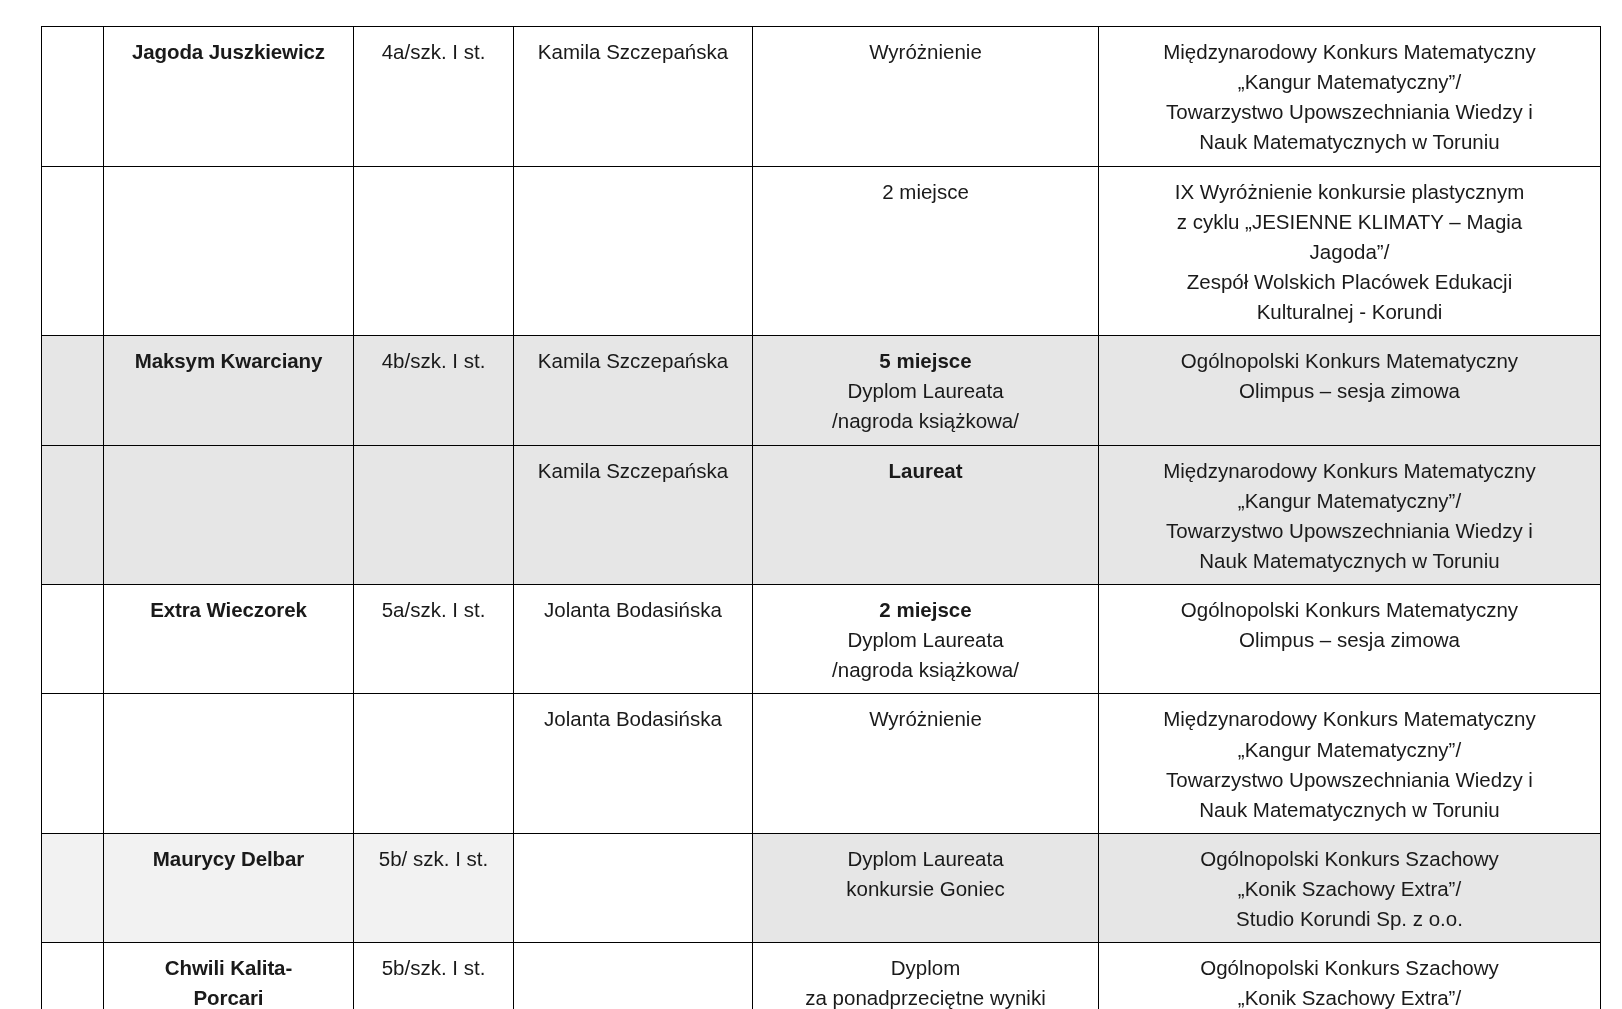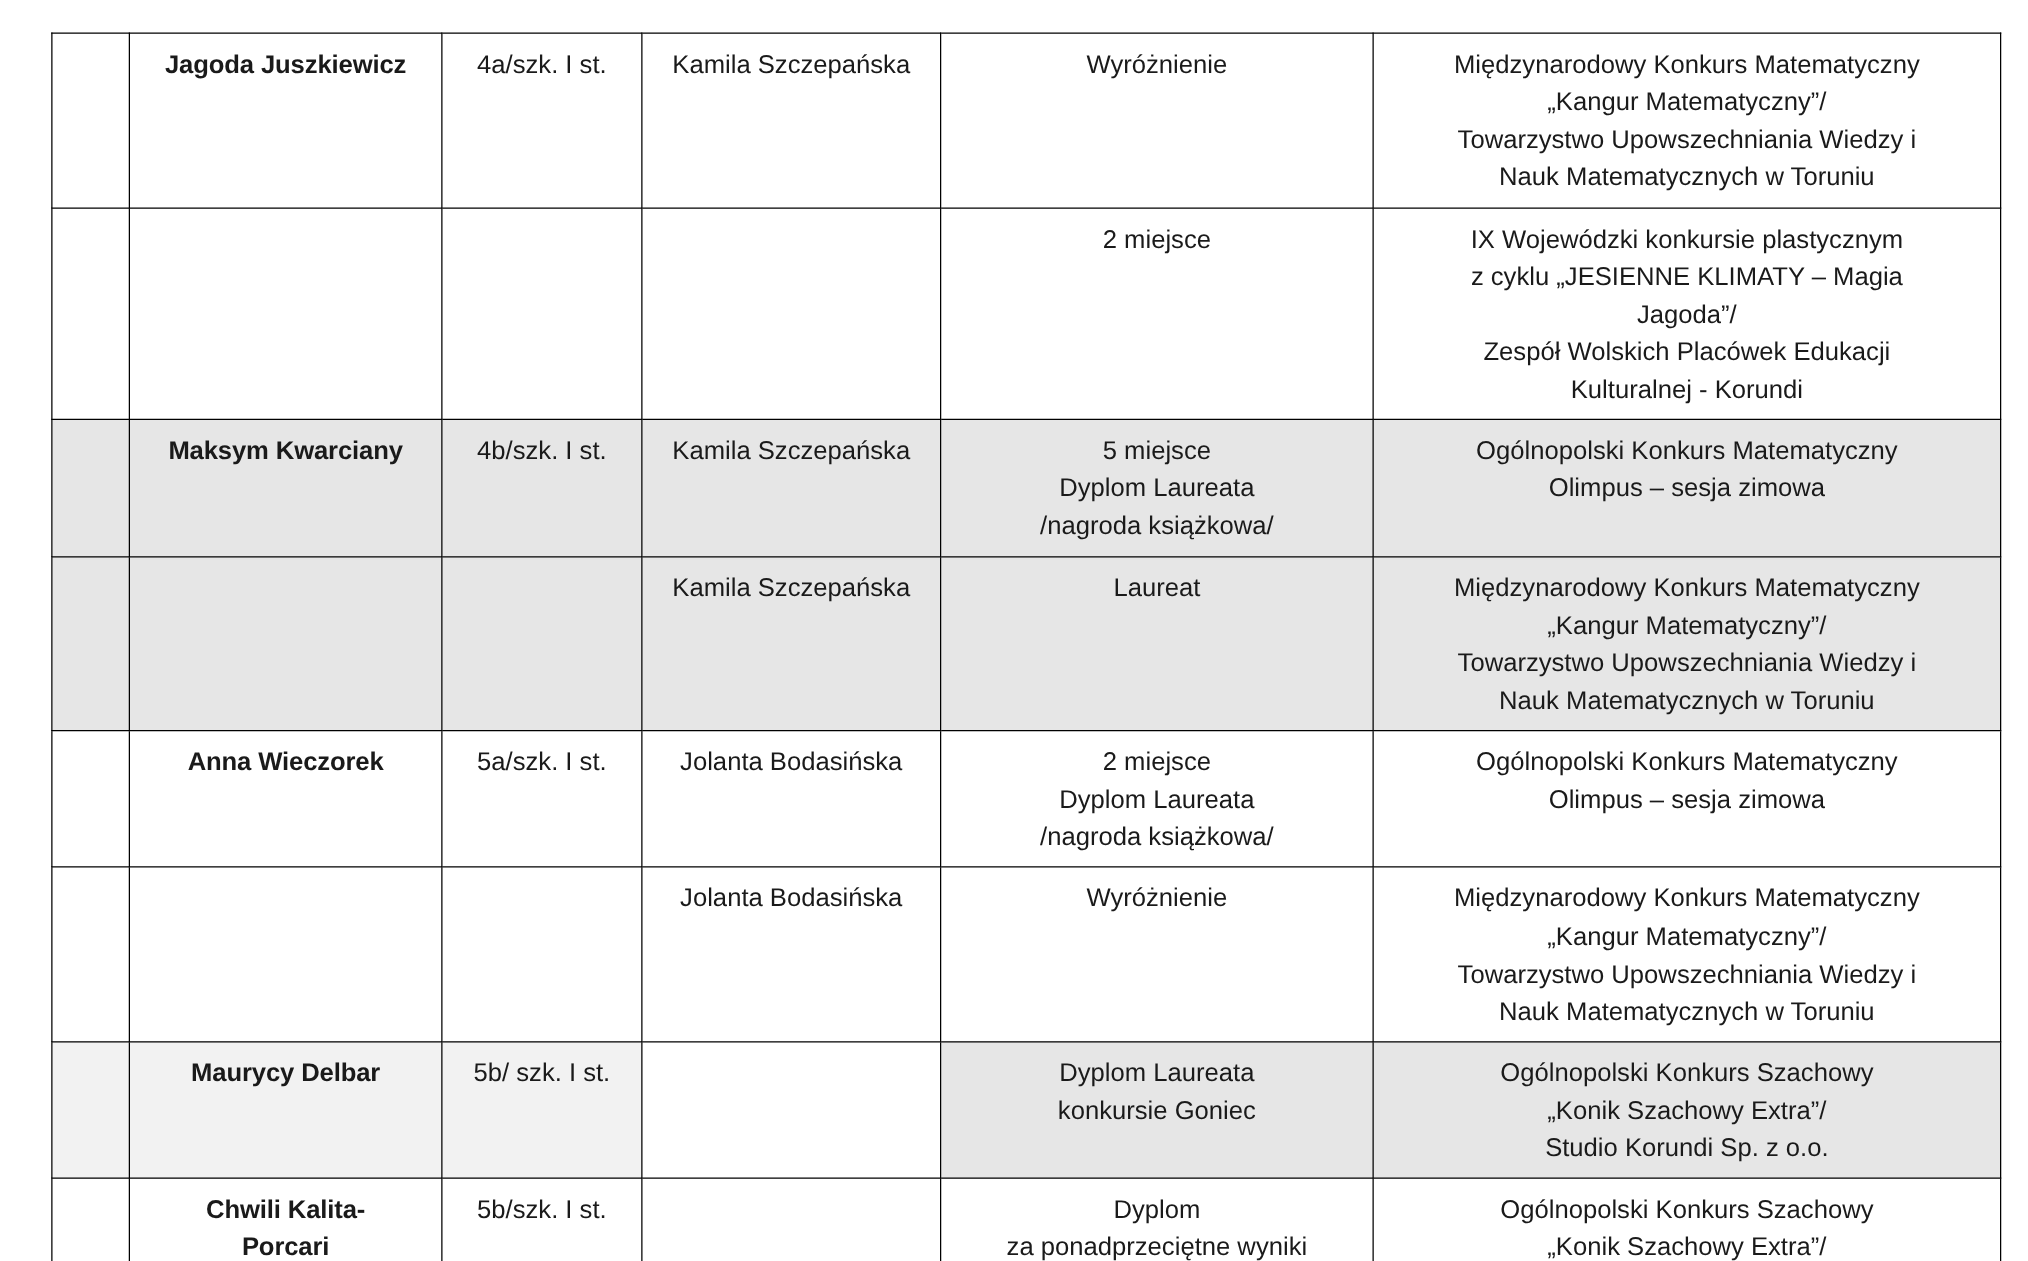--- a/index.html
+++ b/index.html
@@ -54,21 +54,21 @@
   td.bg-light { background: #f2f2f2 !important; }
   td.bg-dark  { background: #e6e6e6 !important; }
   td.bg-white { background: #ffffff !important; }
 
   .cell-name {
     font-weight: bold;
     letter-spacing: -0.1px;
   }
   .cell-award .strong-line,
   .cell-award b {
-    font-weight: normal;
+    font-weight: bold;
   }
   .line { display: block; }
 
   
   tr.r1 td { height: 110px; }
   tr.r2 td { height: 140px; }
   tr.r3 td { height: 76px;  }
   tr.r4 td { height: 102px; }
   tr.r5 td { height: 76px;  }
   tr.r6 td { height: 96px;  }
@@ -106,21 +106,21 @@
         </tr>
         <tr class="r2 shade-none">
           <td></td>
           <td class="cell-name"></td>
           <td></td>
           <td></td>
           <td class="cell-award">
             <span class="line">2 miejsce</span>
           </td>
           <td class="cell-contest">
-            <span class="line">IX Wojewódzki konkursie plastycznym</span>
+            <span class="line">IX Wyróżnienie konkursie plastycznym</span>
             <span class="line">z cyklu „JESIENNE KLIMATY – Magia</span>
             <span class="line">Jagoda”/</span>
             <span class="line">Zespół Wolskich Placówek Edukacji</span>
             <span class="line">Kulturalnej -  Korundi</span>
           </td>
         </tr>
         <tr class="r3 shade-dark">
           <td></td>
           <td class="cell-name">Maksym Kwarciany</td>
           <td>4b/szk. I st.</td>
@@ -145,21 +145,21 @@
           </td>
           <td class="cell-contest">
             <span class="line">Międzynarodowy Konkurs Matematyczny</span>
             <span class="line">„Kangur Matematyczny”/</span>
             <span class="line">Towarzystwo Upowszechniania Wiedzy i</span>
             <span class="line">Nauk Matematycznych w Toruniu</span>
           </td>
         </tr>
         <tr class="r5 shade-none">
           <td></td>
-          <td class="cell-name">Anna Wieczorek</td>
+          <td class="cell-name">Extra Wieczorek</td>
           <td>5a/szk. I st.</td>
           <td>Jolanta Bodasińska</td>
           <td class="cell-award">
             <span class="line strong-line">2 miejsce</span>
             <span class="line">Dyplom Laureata</span>
             <span class="line">/nagroda książkowa/</span>
           </td>
           <td class="cell-contest">
             <span class="line">Ogólnopolski Konkurs Matematyczny</span>
             <span class="line">Olimpus – sesja zimowa</span>

